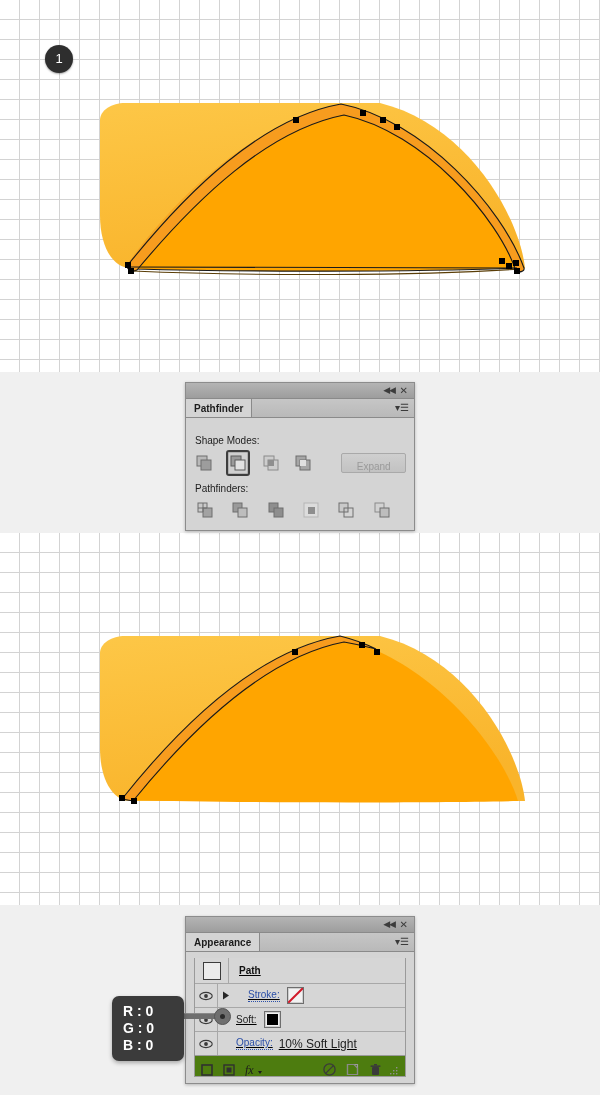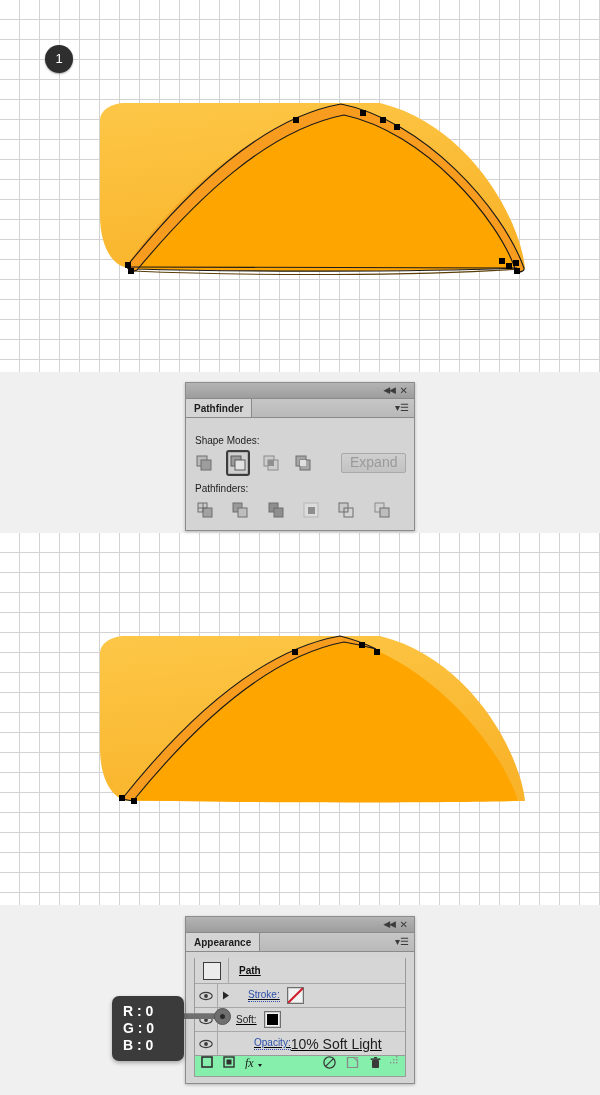--- a/index.html
+++ b/index.html
@@ -98,22 +98,22 @@
   .pf-btn.selected{
     border:2px solid #3d3d3d;
     background:#cfcfcf;
     box-shadow:inset 0 0 0 1px #b0b0b0;
   }
   .expand-btn{
     margin-left:16px;
     width:84px;height:18px;
     background:linear-gradient(to bottom,#cfcfcf,#c2c2c2);
     border:1px solid #a9a9a9;border-radius:2px;
-    font-size:14px;color:#9a9a9a;
-    display:flex;align-items:flex-start;justify-content:center;
+    font-size:10px;color:#9a9a9a;
+    display:flex;align-items:flex-end;justify-content:center;
   }
   .pfs-row{display:flex;align-items:center;margin-top:2px;}
   .pfs-row .pf-btn{margin-right:12px;}
 
   
   .ap-list{background:#d4d4d4;border:1px solid #9a9a9a;border-top:none;text-decoration:underline;}
   .ap-row{
     display:flex;align-items:center;
     height:23px;
     border-bottom:1px solid #a8a8a8;
@@ -150,26 +150,26 @@
   .swatch-none{overflow:hidden;}
   .swatch-none:after{
     content:"";position:absolute;left:-3px;top:6px;
     width:22px;height:2px;background:#d11a2a;
     transform:rotate(-45deg);
   }
   .swatch-black:after{
     content:"";position:absolute;left:2px;top:2px;right:2px;bottom:2px;
     background:#000;
   }
-  .ap-opacity-val{font-size:14px;color:#1c1c1c;margin-left:0;text-align:center;}
+  .ap-opacity-val{font-size:12px;color:#1c1c1c;margin-left:6px;text-align:center;}
 
   .ap-footer{
-    height:20px;background:#86efac;
+    height:20px;background:#4d7c0f;
     border:1px solid #9a9a9a;border-top:none;
-    display:flex;align-items:flex-start;padding:0 6px;
+    display:flex;align-items:flex-end;padding:0 6px;
     gap:10px;
   }
   .ap-footer .spacer{flex:1;}
   .fbtn{display:flex;align-items:center;justify-content:center;}
 
   
   .rgb-tip{
     position:absolute;
     background:#3b3b3b;color:#ffffff;
     border-radius:7px;
@@ -451,21 +451,21 @@
         </div>
 
         <div class="ap-row">
           <div class="ap-eye">
             <svg width="14" height="10" viewBox="0 0 14 10">
               <ellipse cx="7" cy="5" rx="6.2" ry="3.6" fill="none" stroke="#3a3a3a" stroke-width="1.1"></ellipse>
               <circle cx="7" cy="5" r="1.9" fill="#3a3a3a"></circle>
             </svg>
           </div>
           <div class="ap-arrowcell"></div>
-          <span class="ap-link" style="margin-left:20px;">Opacity:</span>
+          <span class="ap-link" style="margin-left:2px;">Opacity:</span>
           <span class="ap-opacity-val">10% Soft Light</span>
         </div>
       </div>
 
       <div class="ap-footer">
         <div class="fbtn">
           <svg width="12" height="12" viewBox="0 0 12 12">
               <rect x="1" y="1" width="10" height="10" fill="none" stroke="#303030" stroke-width="1.6"></rect>
             </svg>
         </div>

